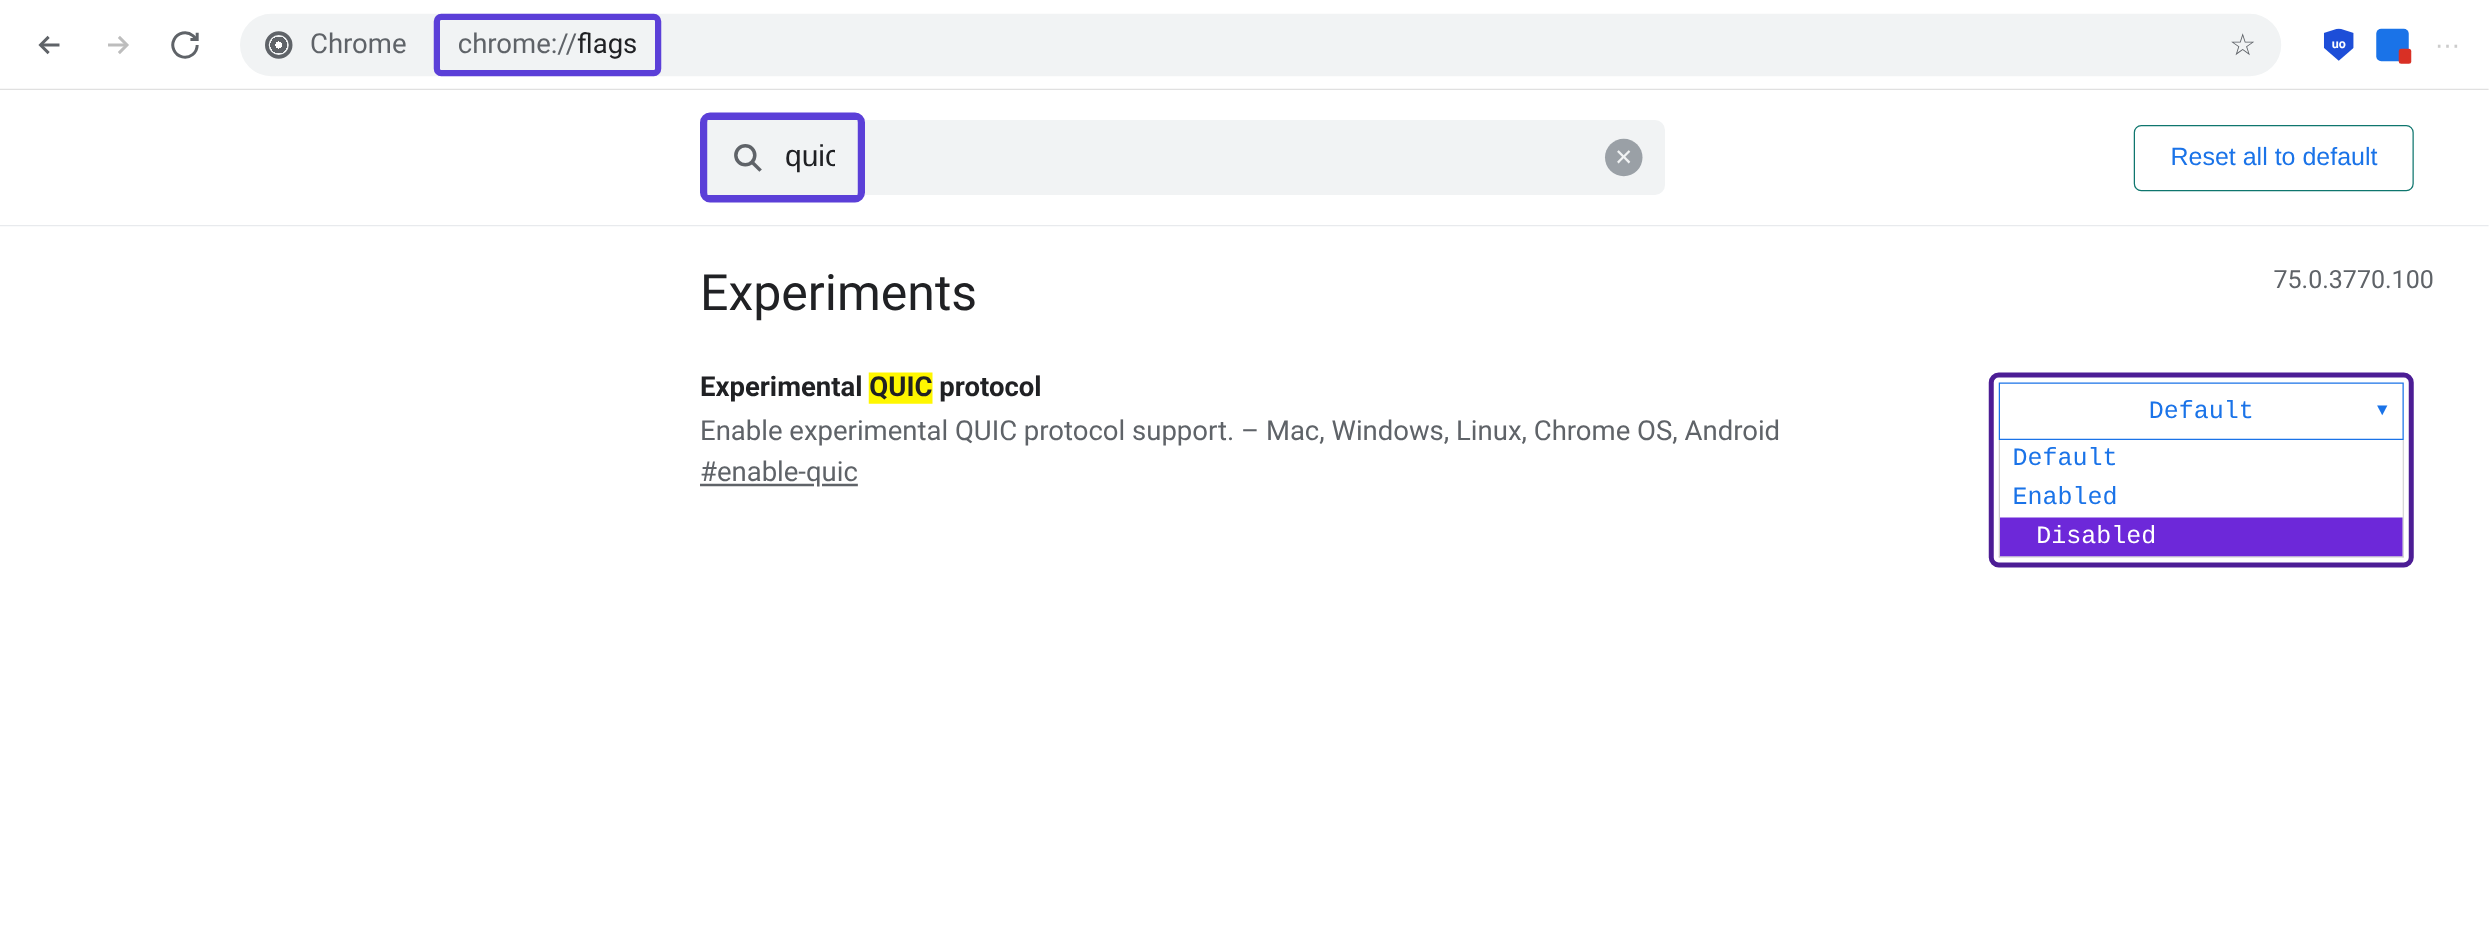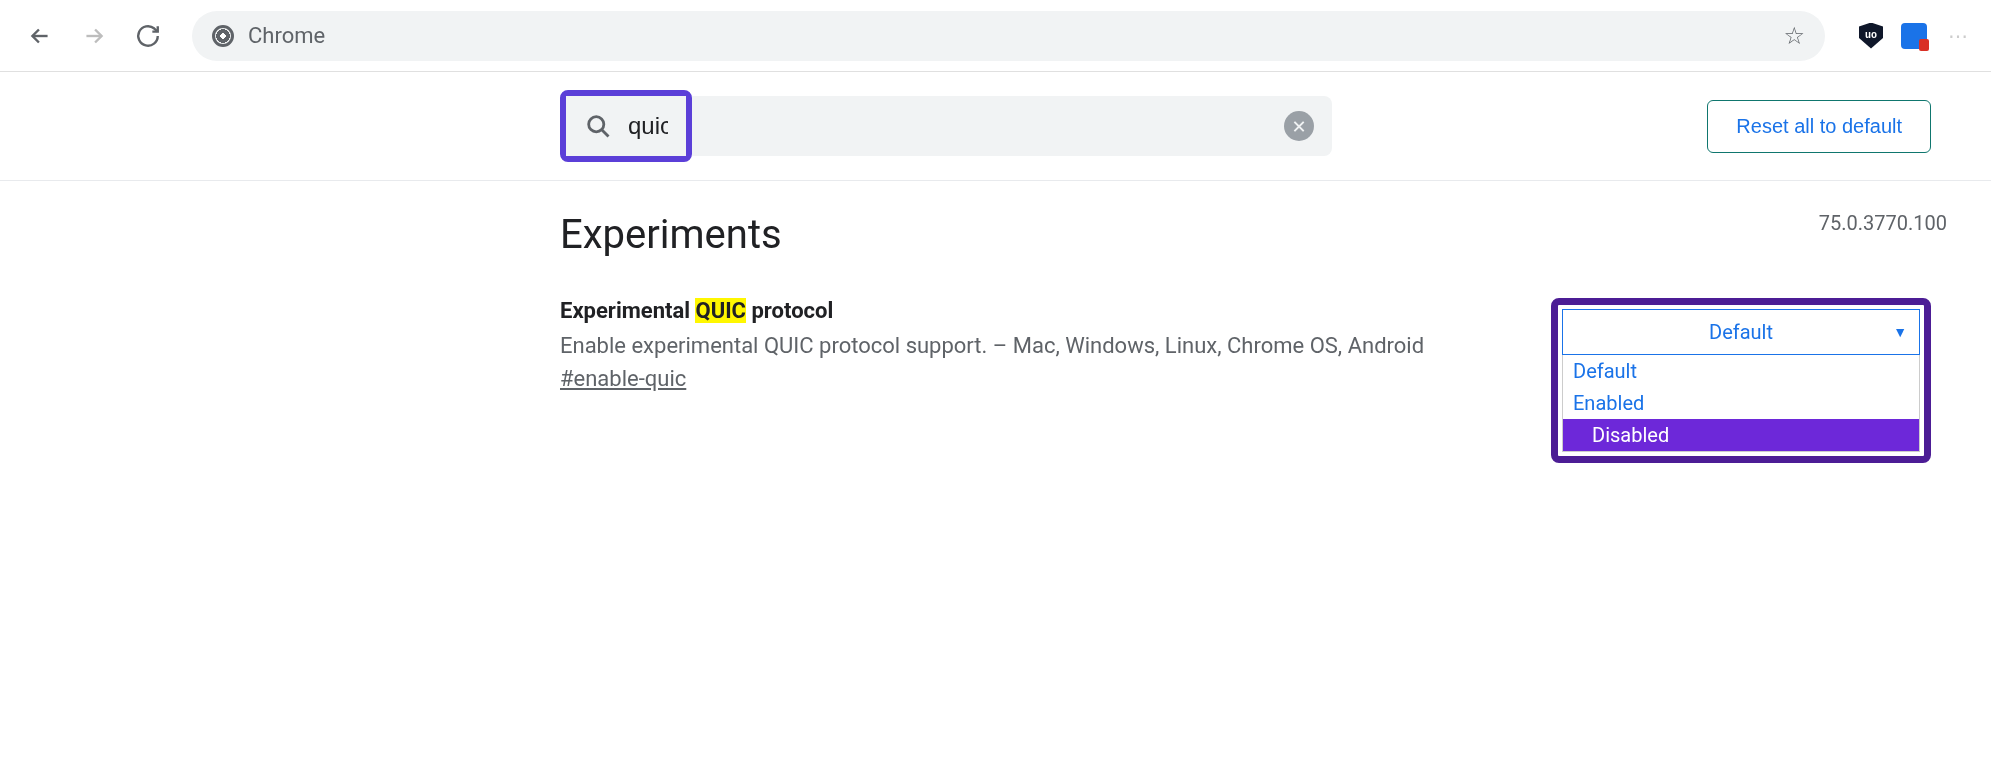--- a/index.html
+++ b/index.html
@@ -67,25 +67,25 @@
   .url-text .path { color: #202124; }
   .ext-icons {
     display: flex;
     align-items: center;
     gap: 18px;
     padding-left: 10px;
   }
   .star-icon { color: #5f6368; font-size: 24px; }
   .shield-icon {
     width: 24px; height: 26px;
-    background: #0f172a;
+    background: #1d4ed8;
     clip-path: polygon(50% 0, 100% 15%, 100% 60%, 50% 100%, 0 60%, 0 15%);
     position: relative;
     display:flex;align-items:center;justify-content:center;
-    color:#fff;font-size:10px;font-weight:bold;font-family:Liberation Mono, monospace;
+    color:#fff;font-size:10px;font-weight:bold;
   }
   .ext-blue {
     width: 26px; height: 26px;
     background: #1a73e8;
     border-radius: 4px;
     position: relative;
   }
   .ext-blue::after {
     content:"";
     position:absolute;
@@ -232,24 +232,25 @@
     font-size: 22px;
     color: #5f6368;
     margin-bottom: 8px;
   }
   .flag-hash {
     font-size: 22px;
     color: #5f6368;
     text-decoration: underline;
   }
   .select-highlight {
-    border: 7px solid #4c1d95;
+    border: 4px solid #4c1d95;
     border-radius: 8px;
     padding: 4px;
-    width: 380px;
+    width: 340px;
+    font-family: Liberation Mono, monospace;
   }
   .select-box {
     border: 1px solid #1a73e8;
     height: 46px;
     display: flex;
     align-items: center;
     justify-content: center;
     color: #1a73e8;
     font-size: 20px;
     position: relative;
@@ -300,20 +301,23 @@
   </div>
   <div class="nav-btn">
     <svg width="26" height="26" viewBox="0 0 24 24" fill="none" stroke="currentColor" stroke-width="2.2">
         <path d="M21 12a9 9 0 1 1-3.2-6.9L21 8"></path>
         <path d="M21 3v5h-5"></path>
       </svg>
   </div>
   <div class="omnibox">
     <span class="chrome-icon"></span>
     <span class="omnibox-label">Chrome</span>
+    <div class="url-box">
+      <span class="url-text"><span>chrome://</span><span class="path">flags</span></span>
+    </div>
     <div style="flex:1"></div>
     <span class="star-icon">☆</span>
   </div>
   <div class="ext-icons">
     <div class="shield-icon">uo</div>
     <div class="ext-blue"></div>
     <div class="ext-grey">⋯</div>
   </div>
 </div>
 

